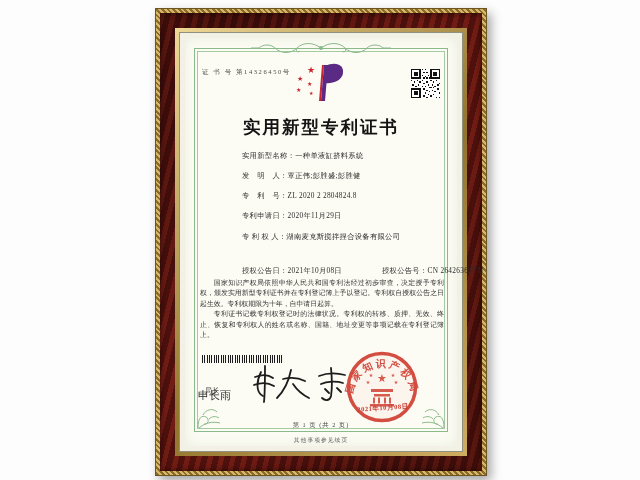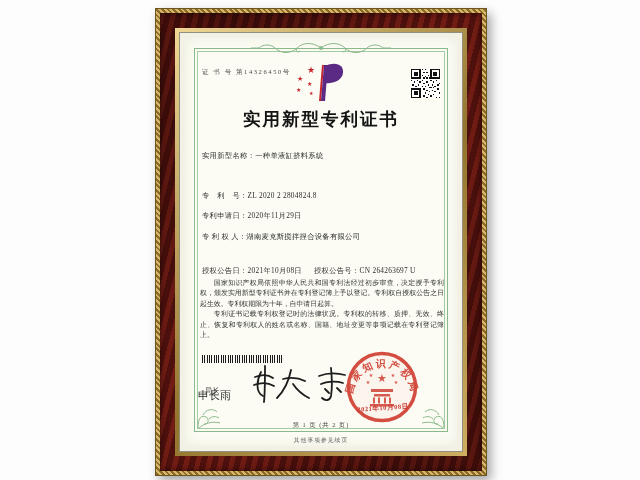--- a/index.html
+++ b/index.html
@@ -28,24 +28,24 @@
   .cert *{position:absolute;}
   .green-border{left:9px;top:10px;right:9px;bottom:14px;border:1px solid #8ab98a;}
   .green-border::after{content:'';position:absolute;inset:2px;border:1px solid #a3cba3;}
   .top-ornament{left:0;right:0;top:1px;height:17px;display:flex;justify-content:center;align-items:center;}
   .corner{width:26px;height:26px;bottom:16px;}
   .corner-l{left:11px;}
   .corner-r{right:11px;transform:scaleX(-1);}
   .cert-no{left:17px;top:30px;font-size:6.5px;letter-spacing:1.6px;color:#4a4a48;white-space:nowrap;}
   .logo{left:50%;transform:translateX(-50%);top:23px;width:54px;height:42px;}
   .qr{right:17px;top:29px;width:29px;height:33px;}
-  .title{left:0;right:0;top:69px;margin:0;text-align:center;font-size:17.5px;
+  .title{left:0;right:0;top:69px;margin:8px;text-align:center;font-size:17.5px;
     font-weight:bold;letter-spacing:2px;color:#141414;}
   .row{left:17px;right:12px;font-size:7.3px;color:#333;white-space:nowrap;letter-spacing:.3px;}
-  .row .lbl{position:static;color:#333;}
+  .row .lbl{position:static;color:#333;margin-left:40px;}
   .row .val{position:static;color:#2b2b2b;}
   .grant2{position:static;margin-left:12px;}
   .body-text{left:15px;right:13px;top:240px;font-size:6.9px;line-height:10.4px;
     color:#333;text-align:justify;}
   .body-text p{position:static;margin:0;text-indent:2em;}
   .barcode{left:17px;top:317px;width:82px;height:8px;
     background:repeating-linear-gradient(90deg,#1c1c1c 0 1px,#f8f8f0 1px 2px,#1c1c1c 2px 3px,#f8f8f0 3px 5px,#1c1c1c 5px 6px,#f8f8f0 6px 7px);}
   .issuer-title{left:20px;top:336px;font-size:7.2px;color:#2b2b2b;margin-top:12px;}
   .issuer-name{left:13px;top:350px;font-size:11px;color:#2b2b2b;}
   .signature{left:58px;top:324px;width:115px;height:48px;}
@@ -128,20 +128,23 @@
                     <rect x="2" y="16" width="3" height="3"></rect>
                   <path d="M8 0h1v1h-1zM10 0h1v1h-1zM9 2h1v1h-1zM11 2h1v1h-1zM8 4h1v1h-1zM10 5h1v1h-1zM12 4h1v1h-1zM9 6h1v1h-1zM11 6h1v1h-1zM13 6h1v1h-1zM0 8h1v1h-1zM2 9h1v1h-1zM4 8h1v1h-1zM6 9h1v1h-1zM1 11h1v1h-1zM3 12h1v1h-1zM5 11h1v1h-1zM8 8h1v1h-1zM9 10h1v1h-1zM11 9h1v1h-1zM12 11h1v1h-1zM10 12h1v1h-1zM13 13h1v1h-1zM8 12h1v1h-1zM14 8h1v1h-1zM16 9h1v1h-1zM18 8h1v1h-1zM20 10h1v1h-1zM15 11h1v1h-1zM17 12h1v1h-1zM19 11h1v1h-1zM14 13h1v1h-1zM16 13h1v1h-1zM9 14h1v1h-1zM11 15h1v1h-1zM13 16h1v1h-1zM15 15h1v1h-1zM17 16h1v1h-1zM19 14h1v1h-1zM10 17h1v1h-1zM12 18h1v1h-1zM14 19h1v1h-1zM16 18h1v1h-1zM18 20h1v1h-1zM20 17h1v1h-1zM9 19h1v1h-1zM11 20h1v1h-1zM20 20h1v1h-1z"></path>
                 </g>
               </svg>
             </div>
 
             <h1 class="title">实用新型专利证书</h1>
 
             <div class="row" style="top:113px">
               <span class="lbl">实用新型名称：</span><span class="val">一种单液缸挤料系统</span>
+            </div>
+            <div class="row" style="top:133px">
+              <span class="lbl">发　明　人：</span><span class="val">覃正伟;彭胜盛;彭胜健</span>
             </div>
             <div class="row" style="top:153px">
               <span class="lbl">专　利　号：</span><span class="val">ZL 2020 2 2804824.8</span>
             </div>
             <div class="row" style="top:173px">
               <span class="lbl">专利申请日：</span><span class="val">2020年11月29日</span>
             </div>
             <div class="row" style="top:194px">
               <span class="lbl">专 利 权 人：</span><span class="val">湖南麦克斯搅拌捏合设备有限公司</span>
             </div>

